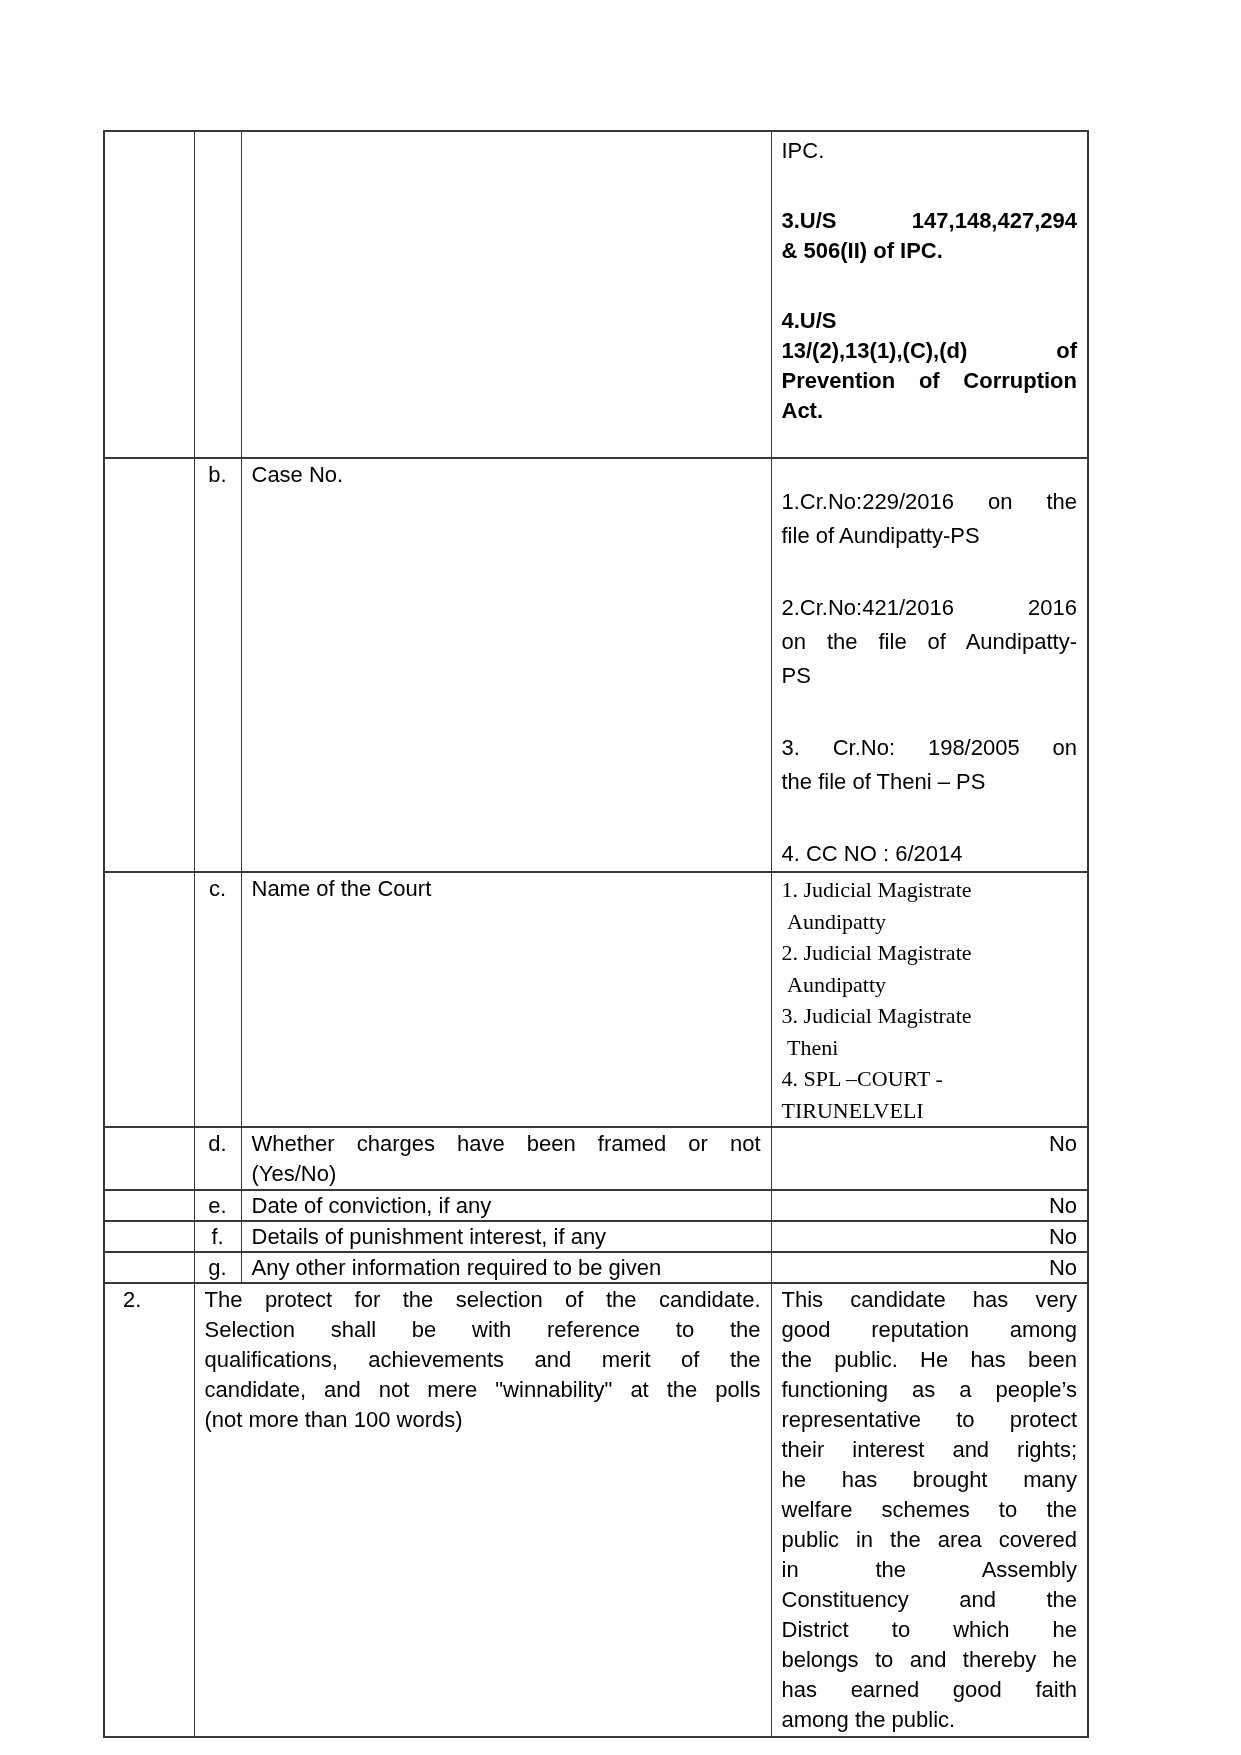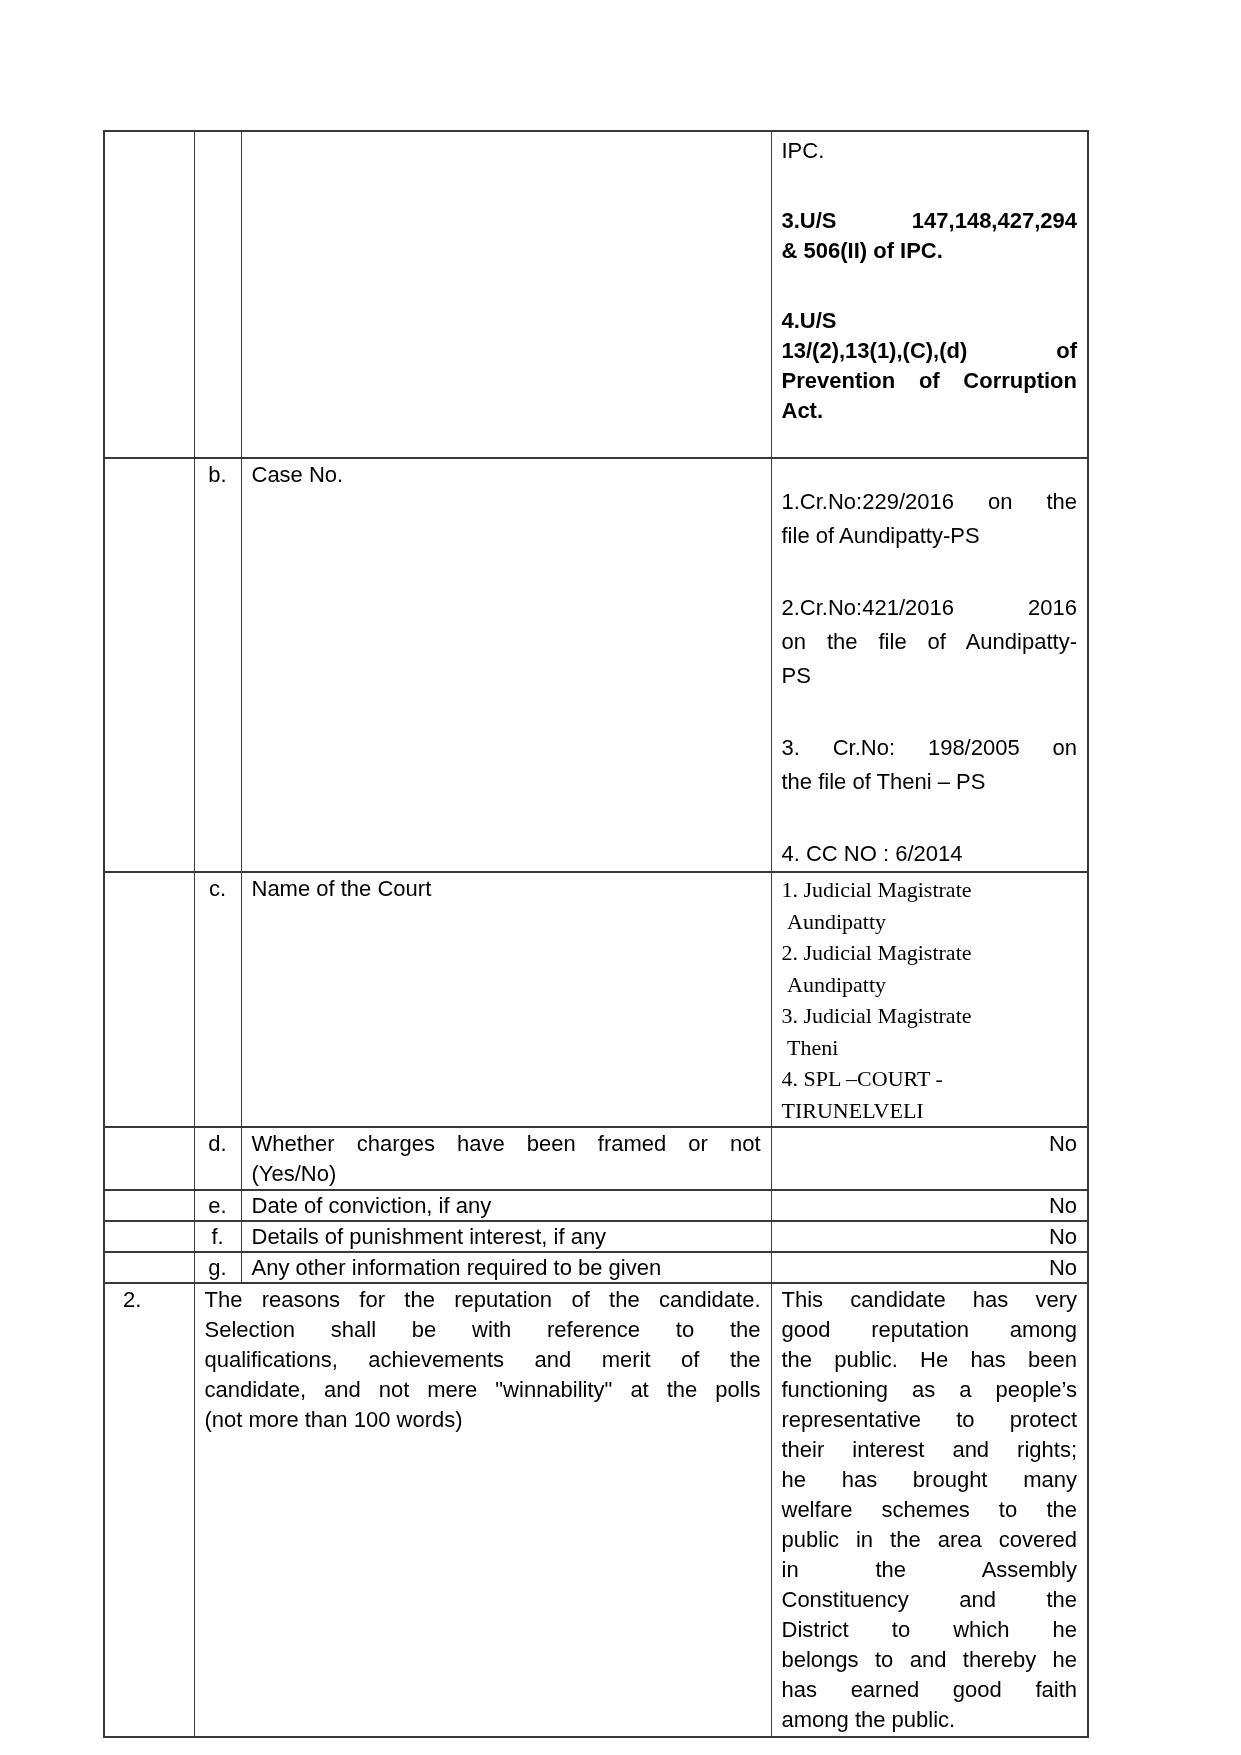--- a/index.html
+++ b/index.html
@@ -186,21 +186,21 @@
         <td class="a a-center">
             <div class="para">
               <div class="line">No</div>
             </div>
           </td>
       </tr>
       <tr class="r2">
         <td class="sno">2.</td>
         <td class="q" colspan="2">
             <div class="para">
-              <div class="line j">The reasons for the reputation of the candidate.</div>
+              <div class="line j">The protect for the selection of the candidate.</div>
               <div class="line j">Selection shall be with reference to the</div>
               <div class="line j">qualifications, achievements and merit of the</div>
               <div class="line j">candidate, and not mere "winnability" at the polls</div>
               <div class="line">(not more than 100 words)</div>
             </div>
           </td>
         <td class="a">
             <div class="para">
               <div class="line j">This candidate has very</div>
               <div class="line j">good reputation among</div>

